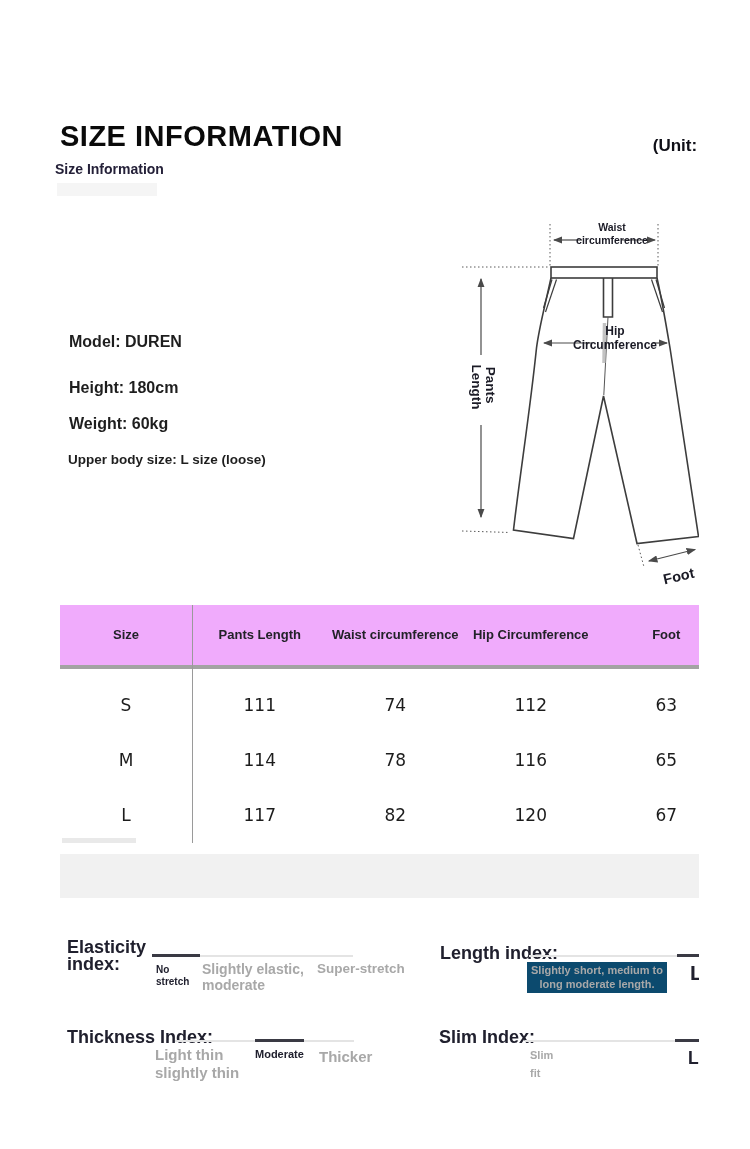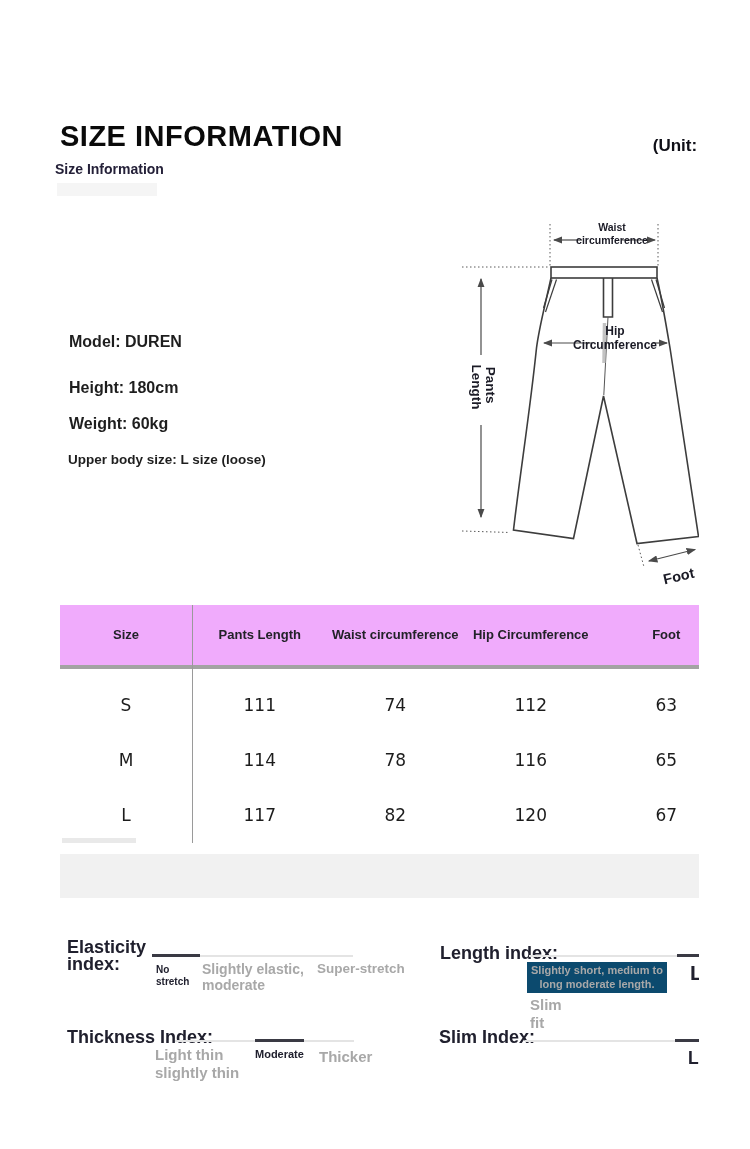--- a/index.html
+++ b/index.html
@@ -158,17 +158,17 @@
   </div>
   <div class="abs opt-grey pre" style="left:133px;top:1046px;font-size:15px;line-height:18px;">Light thin
 slightly thin</div>
   <div class="abs opt-dark" style="left:233px;top:1048px;font-size:11px;">Moderate</div>
   <div class="abs opt-grey" style="left:297px;top:1048px;font-size:15px;">Thicker</div>
 
   <div class="abs idx-label" style="left:417px;top:1029px;">Slim Index:</div>
   <div class="track" style="left:503px;top:1040px;width:200px;">
     <div class="sel" style="left:150px;width:50px;"></div>
   </div>
-  <div class="abs opt-grey pre" style="left:508px;top:996px;font-size:15px;line-height:18px;">Slim
+  <div class="abs opt-grey pre" style="left:508px;top:1046px;font-size:11px;line-height:18px;">Slim
 fit</div>
   <div class="abs opt-dark" style="left:666px;top:1048px;font-size:17.5px;">Loose</div>
 
 </div>
 
 </body></html>

